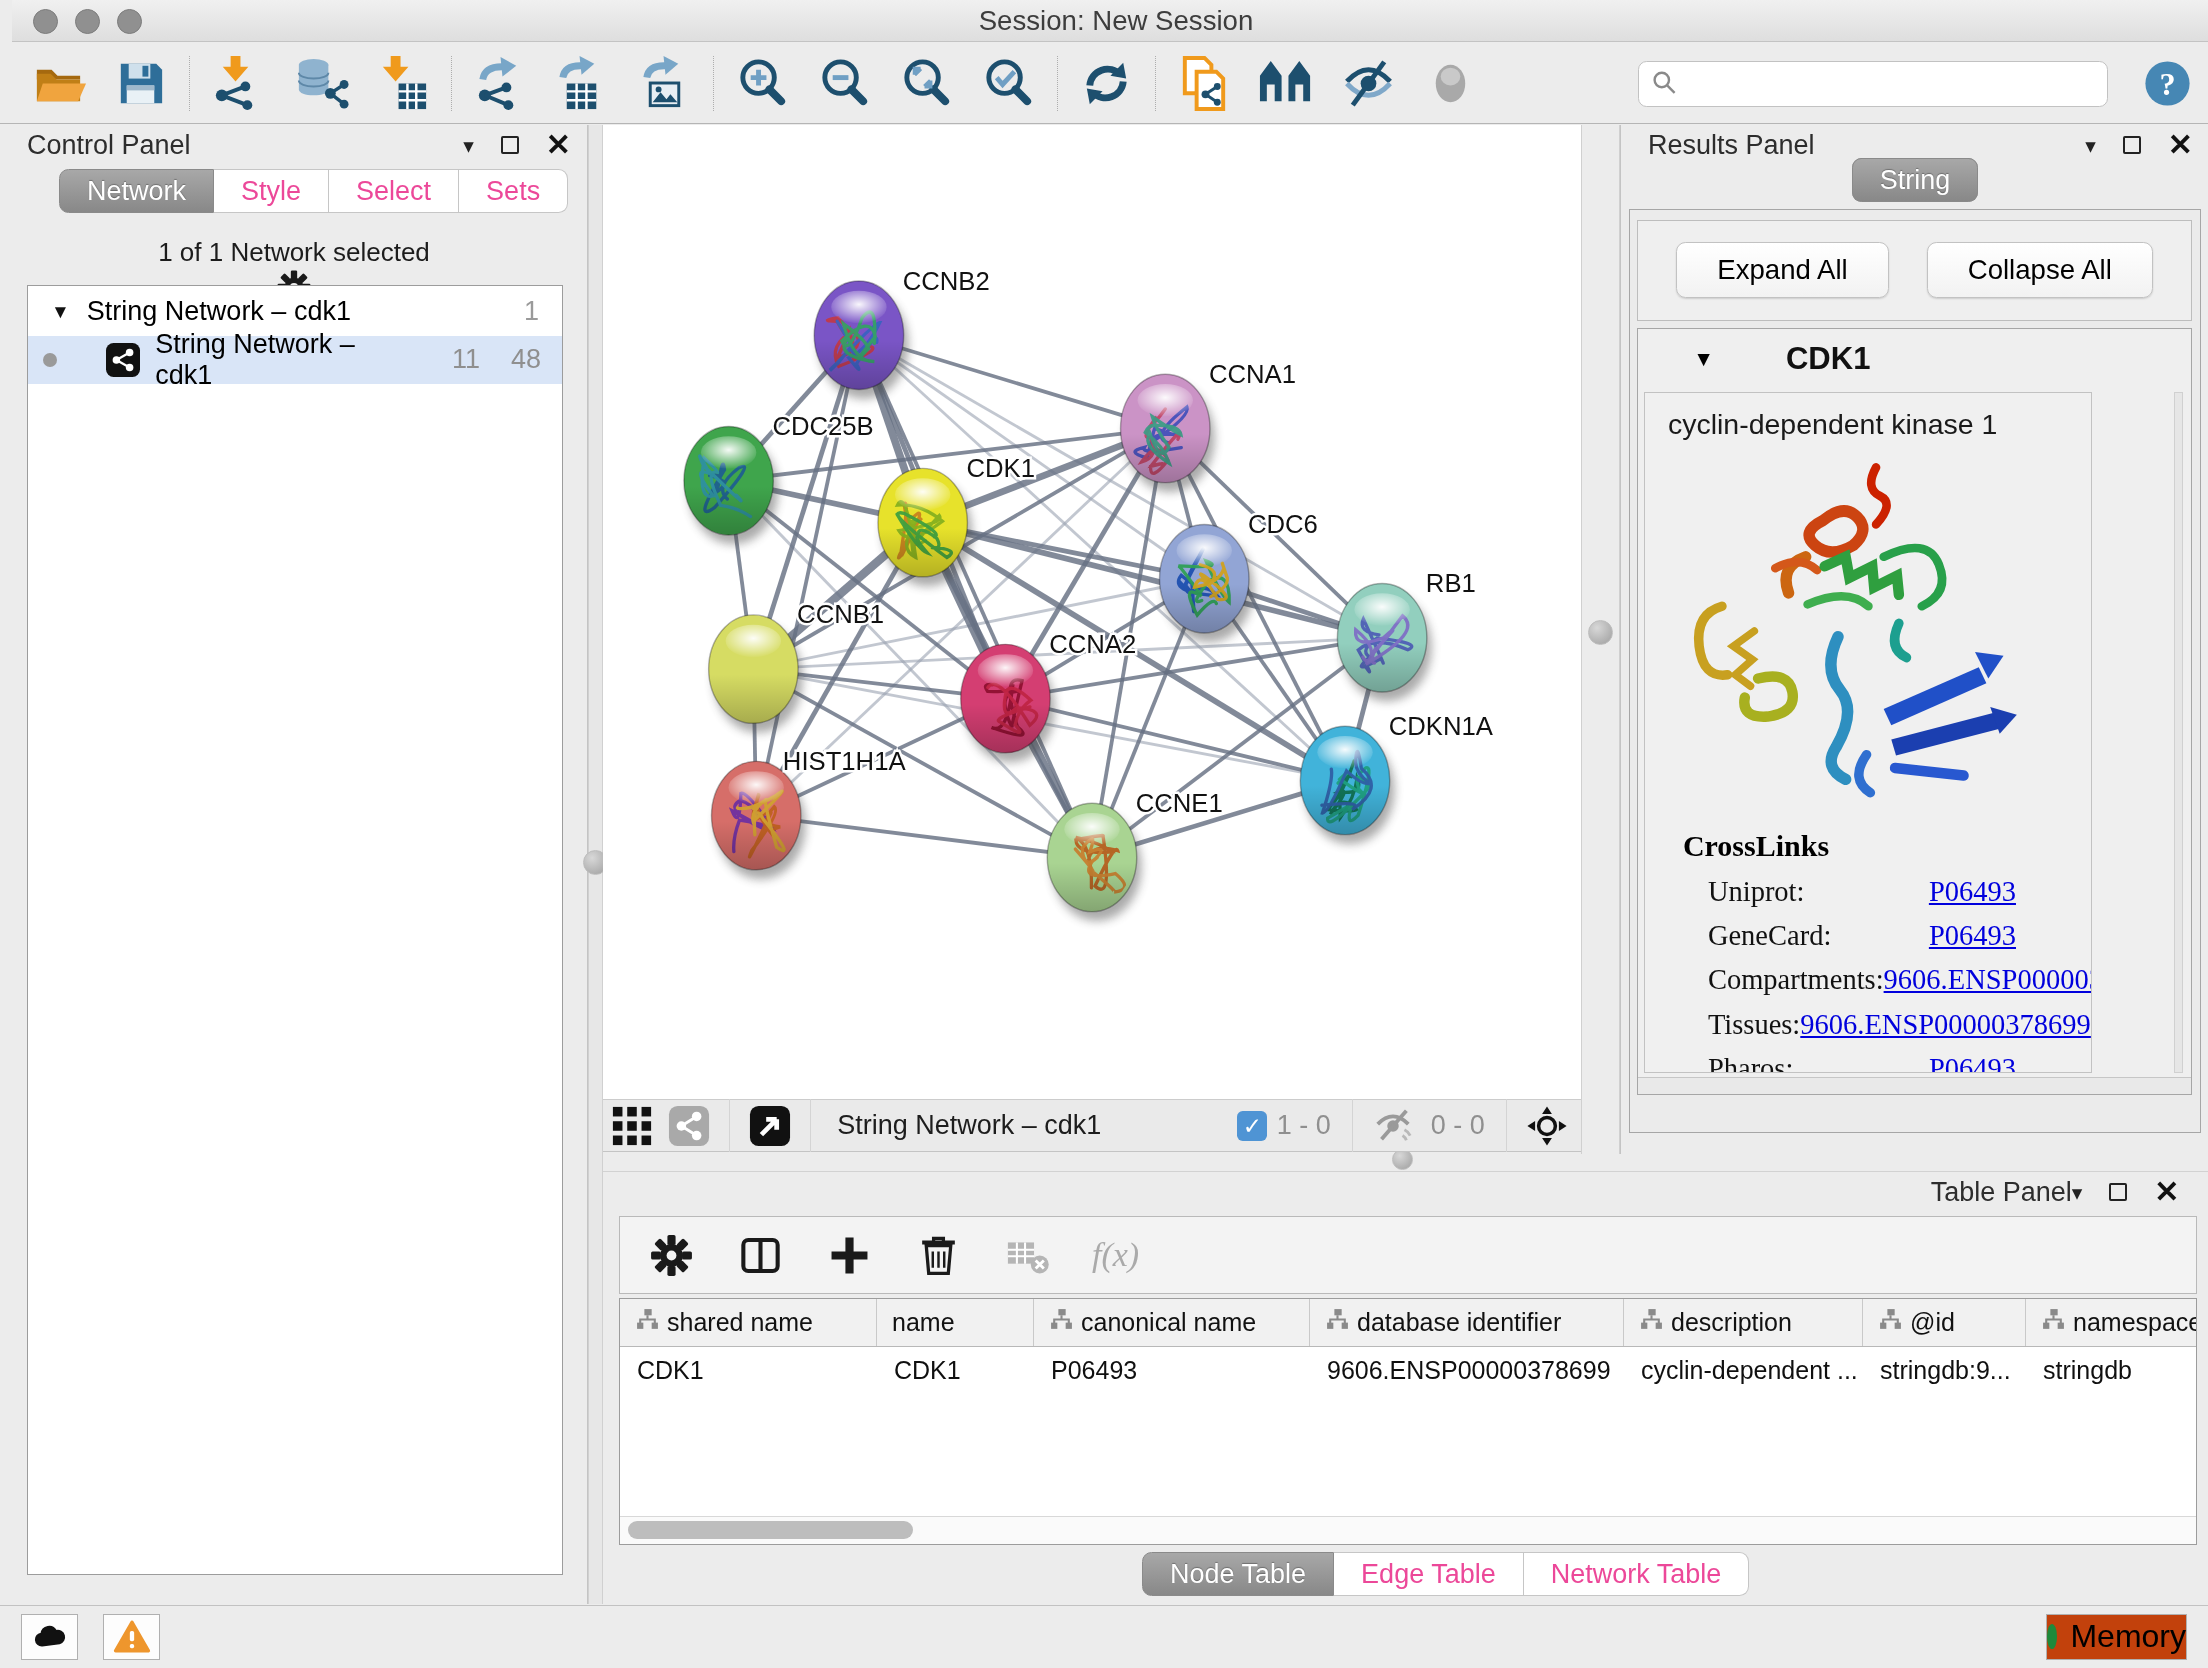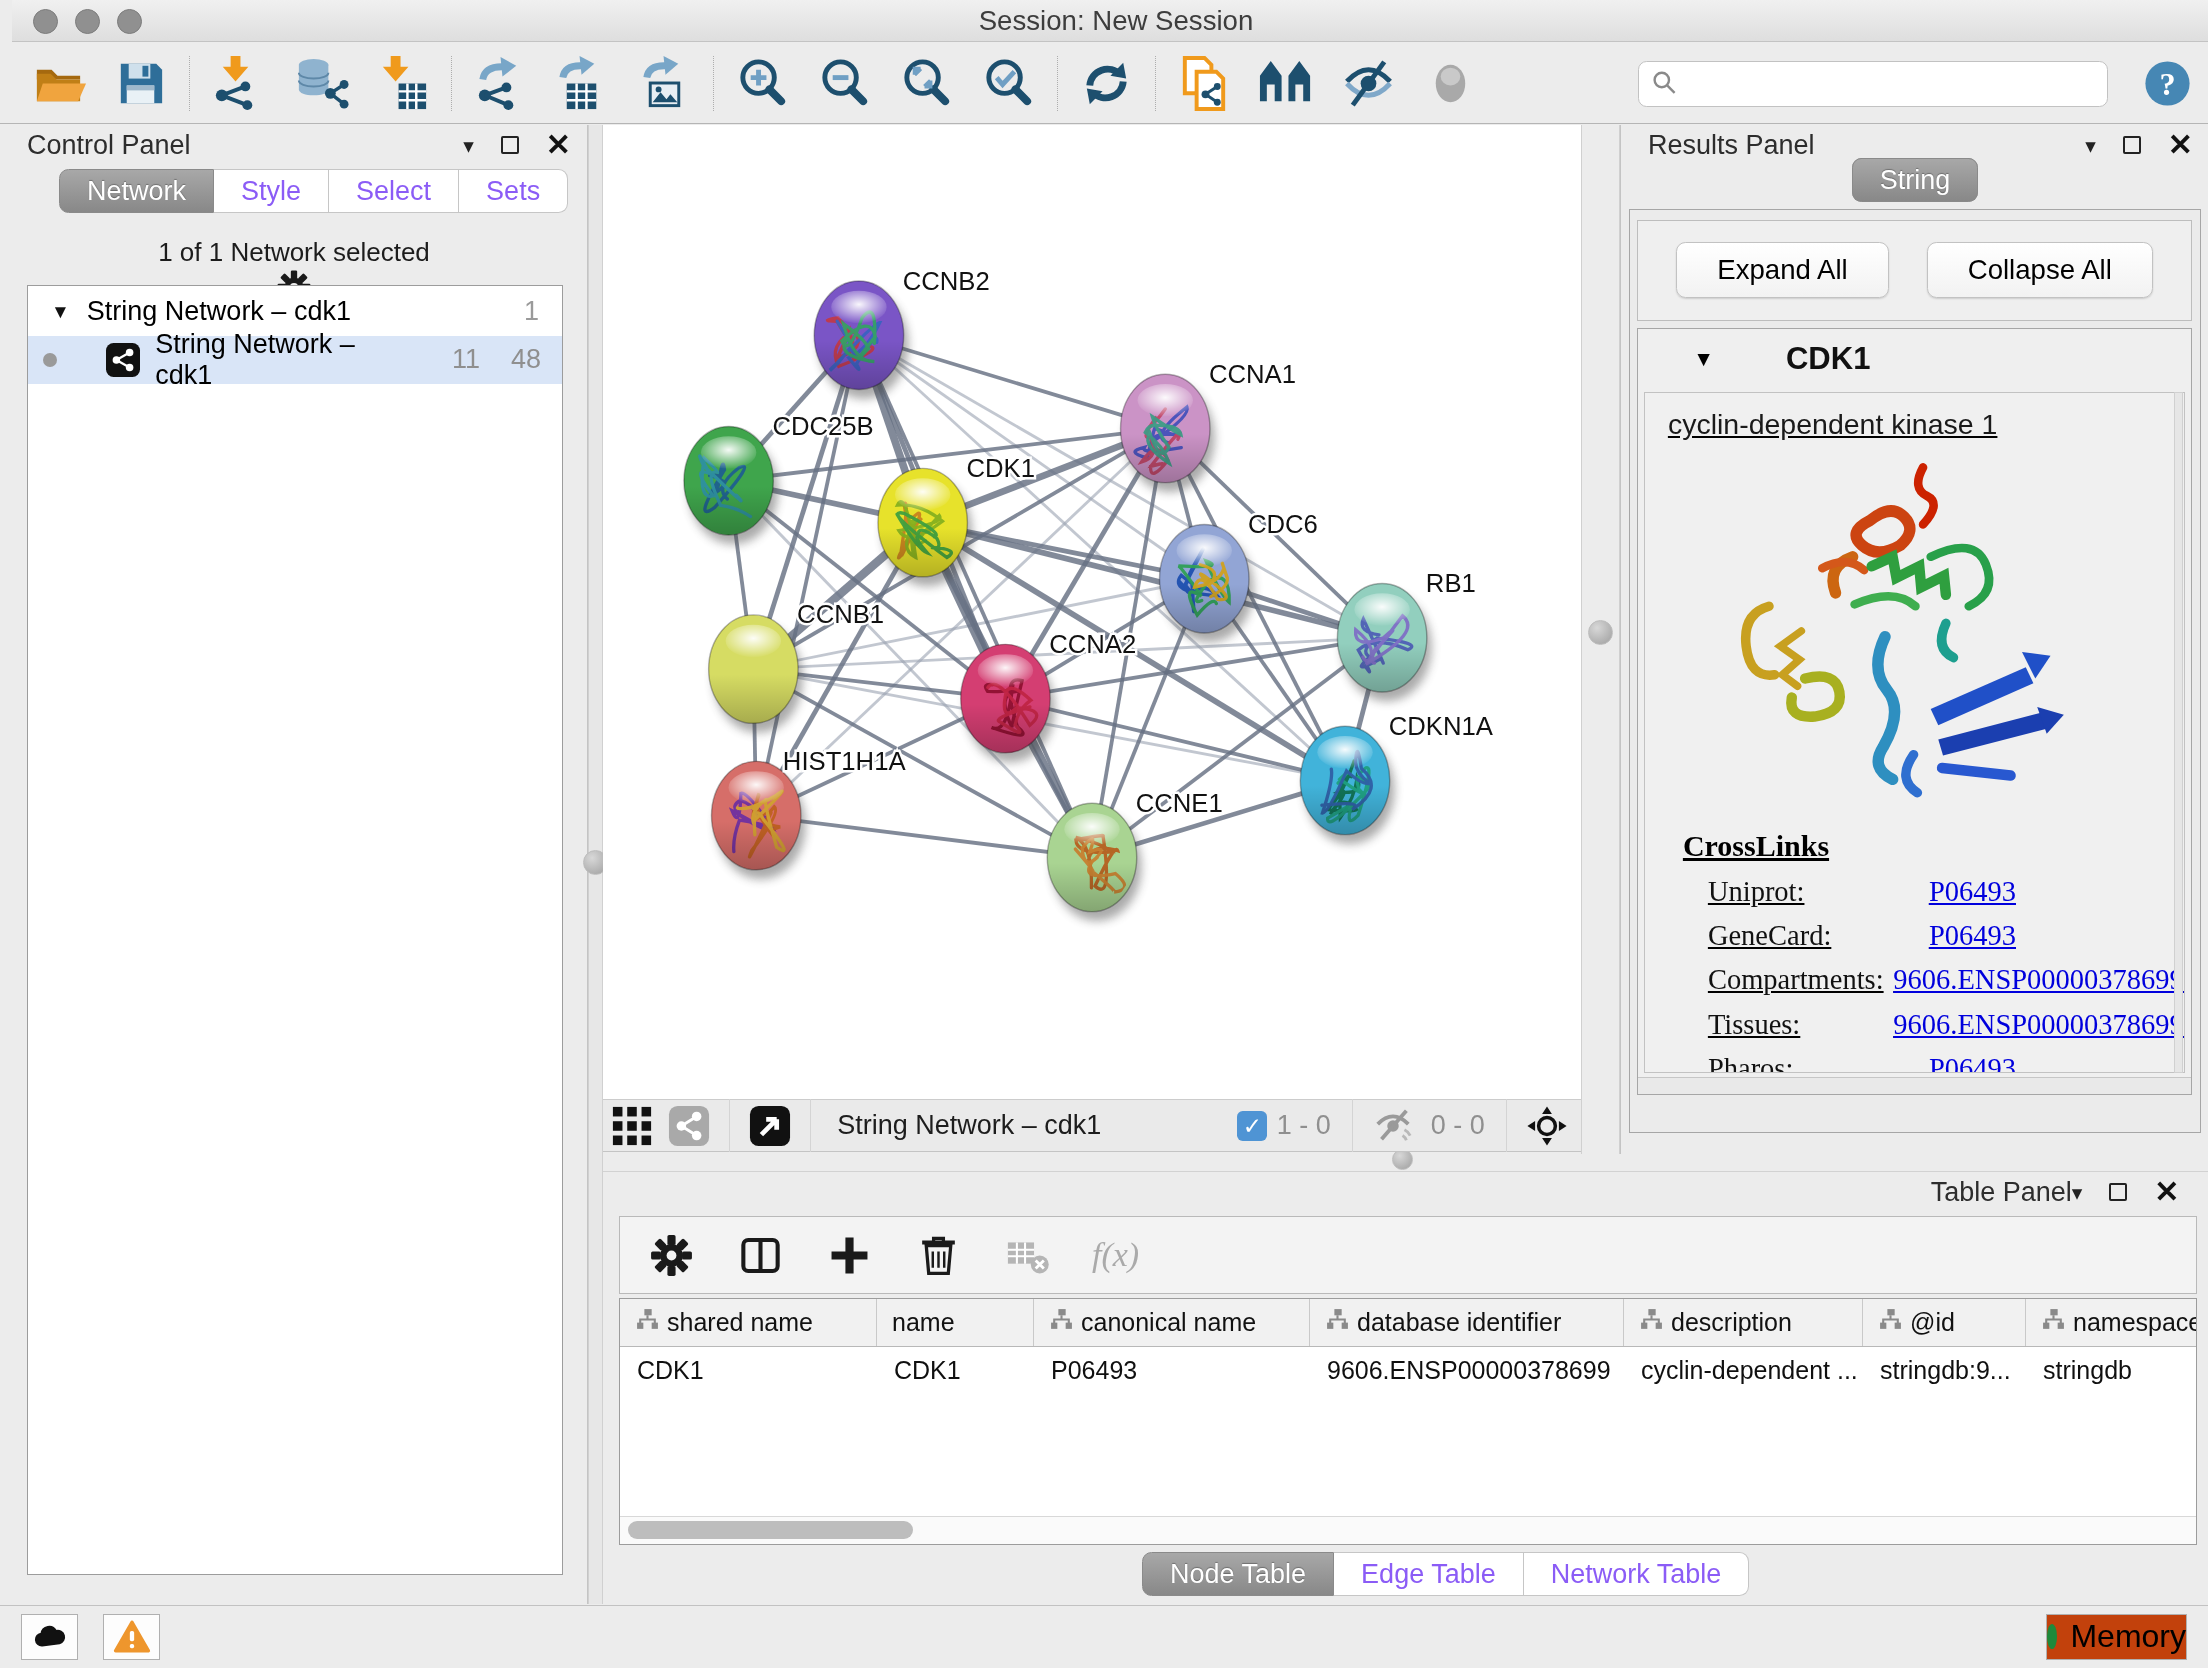--- a/index.html
+++ b/index.html
@@ -32,21 +32,21 @@
   .help-btn svg { width:51px; height:51px; }
 
   
   .panel-head { display:flex; align-items:center; height:40px; padding:0 16px 0 27px; }
   .panel-title { flex:1; font-size:27px; color:#2d2d2d; }
   .ph-controls { display:flex; align-items:center; gap:27px; }
   .ph-menu { font-size:21px; color:#222; line-height:1; }
   .ph-float { width:18px; height:18px; border:2.9px solid #222; border-radius:1.9px; }
   .ph-close { font-size:30px; font-weight:bold; color:#111; line-height:1; }
 
-  .tab { font-size:27px; padding:5.7px 27px; background:#fff; border:1px solid #c6c6c6; color:#8b5cf6;
+  .tab { font-size:27px; padding:5.7px 27px; background:#fff; border:1px solid #c6c6c6; color:#ec4899;
     border-left-width:0; cursor:pointer; }
   .tab:first-child { border-left-width:1px; border-radius:9.5px 0 0 9.5px; }
   .tab:last-child { border-radius:0 9.5px 9.5px 0; }
   .tab.sel { background:linear-gradient(#a8a8a8,#888888); color:#fff; text-shadow:0 -1px 1px rgba(0,0,0,.3); border-color:#8a8a8a; }
   .tab.single { border-radius:9.5px; border-left-width:1px; }
 
   
   .cp { position:absolute; left:0; top:125px; width:588px; height:1479px; background:#ececec;
     border-right:1px solid #c4c4c4; }
   .cp-tabs { position:absolute; left:59px; top:44px; display:flex; }
@@ -93,22 +93,22 @@
   .rp-outer { position:absolute; left:7.6px; top:84px; width:572px; height:924px; background:#ebebeb;
     border:1px solid #a6a6a6; }
   .rp-buttons { margin:9.5px 7.6px 7.6px 7.6px; height:101px; background:#efefef; border:1px solid #bdbdbd;
     display:flex; align-items:center; justify-content:center; gap:38px; }
   .rp-btn { background:linear-gradient(#ffffff,#f2f2f2); border:1px solid #c2c2c2; border-radius:9.5px;
     font-size:27.6px; padding:11.4px 40px; cursor:pointer; box-shadow:0 1px 1.9px rgba(0,0,0,.15); }
   .rp-section { margin:0 7.6px; height:767px; border:1px solid #a6a6a6; background:#efefef; position:relative; }
   .rp-sec-head { height:59px; display:flex; align-items:center; cursor:pointer; }
   .rp-sec-head .tri { margin-left:55px; font-size:21px; }
   .rp-sec-head .gene { margin-left:72px; font-size:31px; font-weight:bold; color:#111; }
-  .rp-sec-body { position:absolute; left:5.7px; top:63px; width:541px; height:681px; background:#f0f0f0;
-    border:1px solid #c2c2c2; overflow:hidden;text-decoration:underline; }
+  .rp-sec-body { position:absolute; left:5.7px; top:63px; width:448px; height:681px; background:#f0f0f0;
+    border:1px solid #c2c2c2; overflow:hidden; }
   .rp-desc { font-size:28.5px; color:#1a1a1a; padding:15px 0 0 23px; }
   .protein { display:block; margin:13.3px auto 0 auto; }
   .xl-title { font-family:"Liberation Serif", serif; font-weight:bold; font-size:30px; padding-left:38px; margin-top:1.9px; }
   .xl-row { display:flex; padding-left:63px; margin-top:12.4px; font-family:"Liberation Serif", serif; font-size:28.5px; }
   .xl-label { width:221px; color:#111; }
   .xl-value { color:#0000dd; text-decoration:underline; }
   .rp-sec-scroll { position:absolute; left:0; bottom:0; width:100%; height:17px; background:#e9e9e9; border-top:1px solid #c6c6c6; }
   .rp-vline { position:absolute; right:7.6px; top:63px; width:9.5px; height:681px; background:#e6e6e6; border:1px solid #d0d0d0; }
 
   

